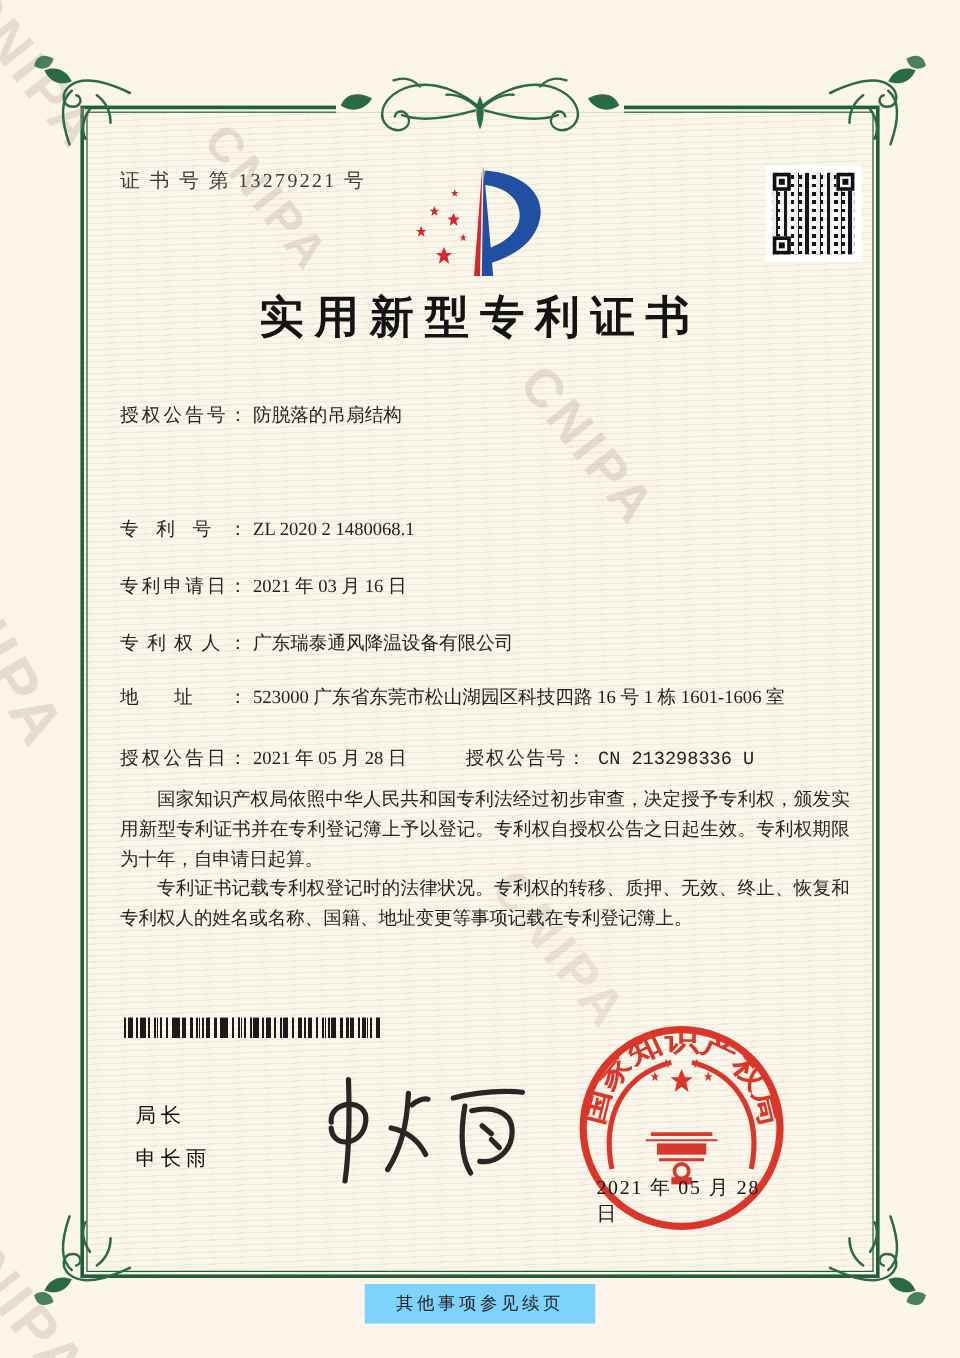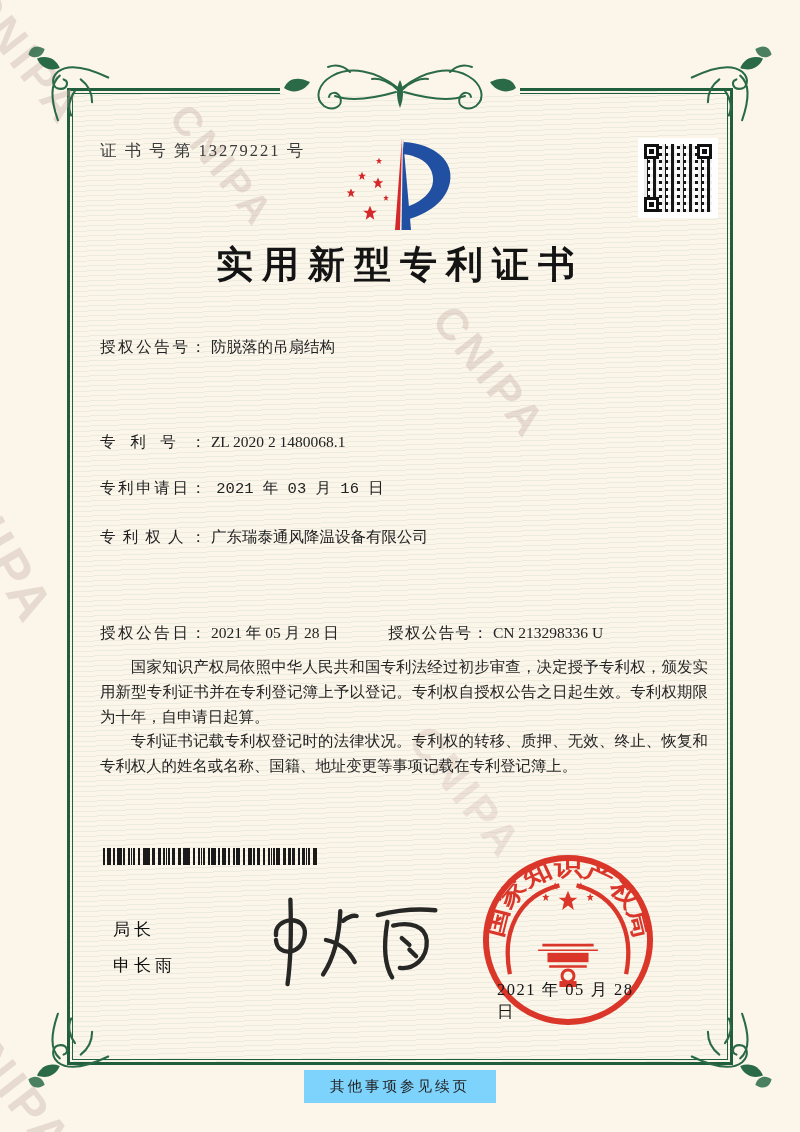--- a/index.html
+++ b/index.html
@@ -38,24 +38,24 @@
       repeating-linear-gradient(90deg, #161616 0 4px, rgba(0,0,0,0) 4px 9px);}
   .fndr{position:absolute;width:15px;height:15px;border:3px solid #111;background:#fff;box-sizing:border-box;}
   .fndr::after{content:"";position:absolute;left:2px;top:2px;width:5px;height:5px;background:#111;}
   .fndr.a{left:6px;top:6px;} .fndr.b{right:6px;top:6px;} .fndr.c{left:6px;bottom:6px;}
   .title{position:absolute;left:0;top:240px;width:100%;text-align:center;font-size:37px;
          font-weight:bold;letter-spacing:9px;color:#141414;}
   .frow{position:absolute;left:100px;width:620px;font-size:15.5px;line-height:26px;}
   .flabel{display:inline-block;width:106px;text-align:justify;text-align-last:justify;
           vertical-align:top;color:#222;}
   .fvalue{display:inline-block;vertical-align:top;margin-left:1px;color:#222;}
-  .r0{top:334px;} .r1{top:381px;} .r2{top:429px;} .r3{top:476px;font-family:Liberation Mono, monospace;} .r4{top:524px;}
+  .r0{top:334px;} .r1{top:381px;} .r2{top:429px;} .r3{top:476px;} .r4{top:524px;}
   .r5{top:569px;} .r5 .fvalue{width:492px;}
   .r6{top:620px;}
-  .pair2{position:absolute;left:288px;top:0;}
+  .pair2{position:absolute;left:288px;top:0;font-family:Liberation Mono, monospace;}
   .pair2 .flabel{width:100px;}
   .paras{position:absolute;left:100px;top:655px;width:608px;font-size:15.4px;line-height:24.8px;
          text-align:justify;color:#242424;}
   .paras p{margin:0;text-indent:2em;}
   .barcode{position:absolute;left:103px;top:848px;width:214px;height:17px;
     background:
       repeating-linear-gradient(90deg, #1a1a1a 0 2px, rgba(0,0,0,0) 2px 5px),
       repeating-linear-gradient(90deg, #1a1a1a 0 1px, rgba(0,0,0,0) 1px 7px),
       repeating-linear-gradient(90deg, rgba(0,0,0,0) 0 4px, #1a1a1a 4px 6px, rgba(0,0,0,0) 6px 13px);}
   .director{position:absolute;left:113px;top:918px;font-family:Liberation Serif, serif;
@@ -162,20 +162,24 @@
       <span class="fvalue">ZL 2020 2 1480068.1</span>
     </div>
     <div class="frow r3">
       <span class="flabel">专利申请日：</span>
       <span class="fvalue">2021 年 03 月 16 日</span>
     </div>
     <div class="frow r4">
       <span class="flabel">专利权人：</span>
       <span class="fvalue">广东瑞泰通风降温设备有限公司</span>
     </div>
+    <div class="frow r5">
+      <span class="flabel">地址：</span>
+      <span class="fvalue">523000 广东省东莞市松山湖园区科技四路 16 号 1 栋 1601-1606 室</span>
+    </div>
     <div class="frow r6">
       <span class="flabel">授权公告日：</span>
       <span class="fvalue">2021 年 05 月 28 日</span>
       <span class="pair2">
         <span class="flabel">授权公告号：</span>
         <span class="fvalue">CN 213298336 U</span>
       </span>
     </div>
 
     <div class="paras">

